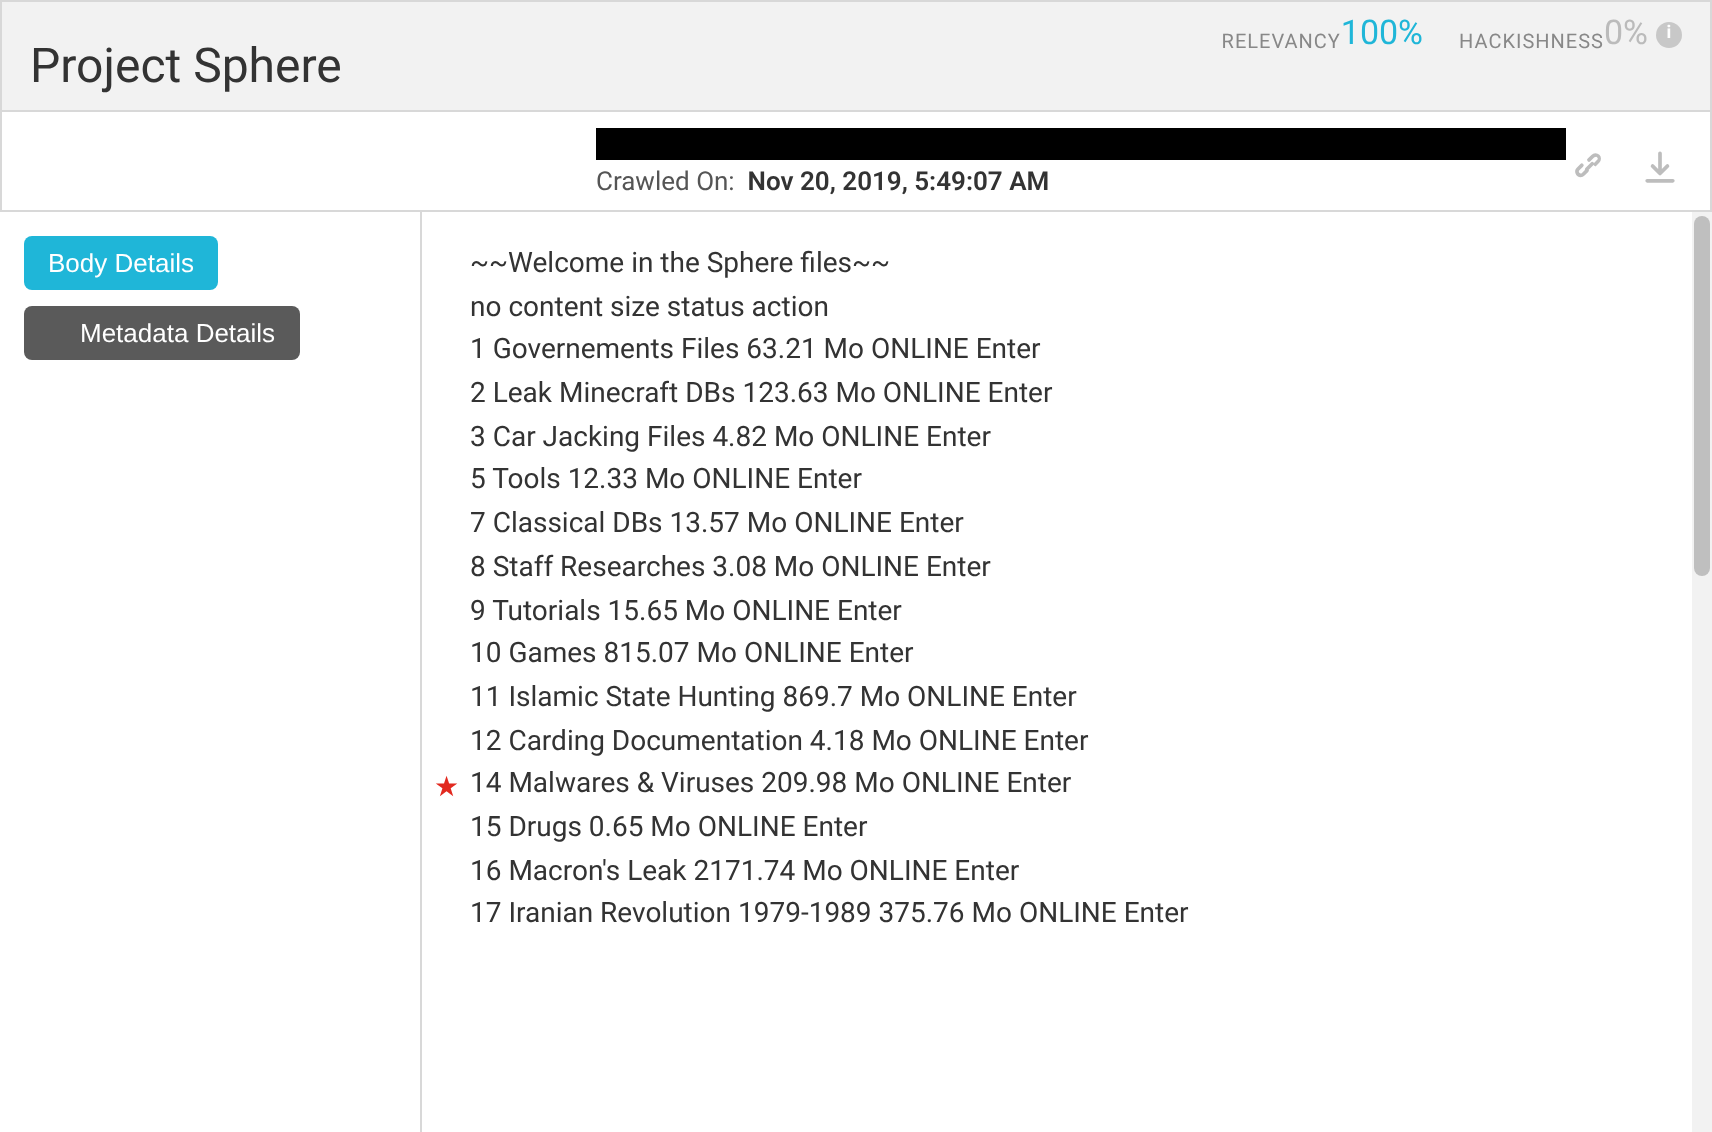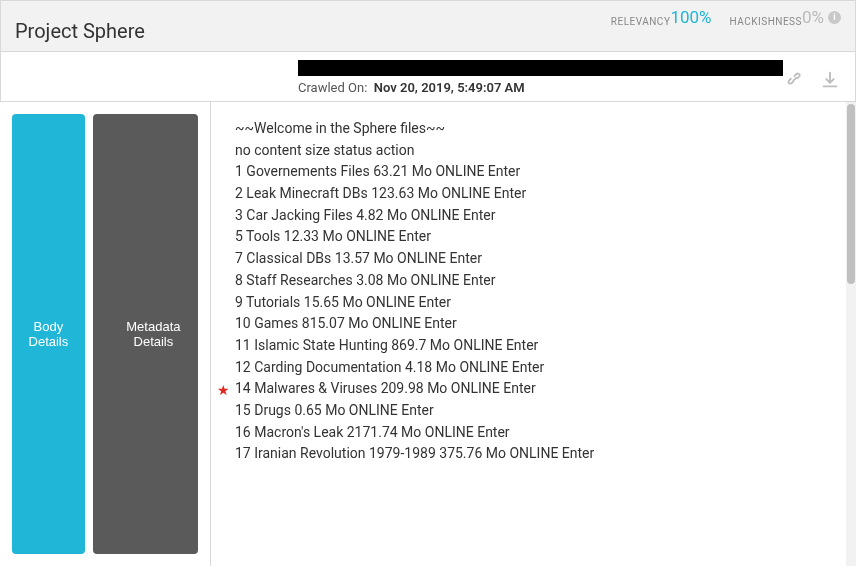--- a/index.html
+++ b/index.html
@@ -8,21 +8,21 @@
 
   .header-top {
     display: flex;
     justify-content: space-between;
     align-items: flex-start;
     background: #f2f2f2;
     border: 1px solid #d8d8d8;
     padding: 6px 14px 8px 14px;
   }
   .header-title {
-    font-size: 20px;
+    font-size: 24px;
     font-weight: 400;
     color: #333;
     padding-top: 12px;
   }
   .header-metrics {
     display: flex;
     gap: 18px;
   }
   .metric {
     text-align: right;
@@ -76,20 +76,21 @@
 
   .body-wrap {
     display: flex;
     flex: 1;
     overflow: hidden;
   }
   .sidebar {
     width: 210px;
     padding: 12px;
     display: flex;
+    flex-direction: column;
     gap: 8px;
   }
   .btn {
     display: inline-block;
     padding: 6px 12px;
     border-radius: 4px;
     font-size: 13px;
     color: #fff;
     cursor: pointer;
     border: none;

